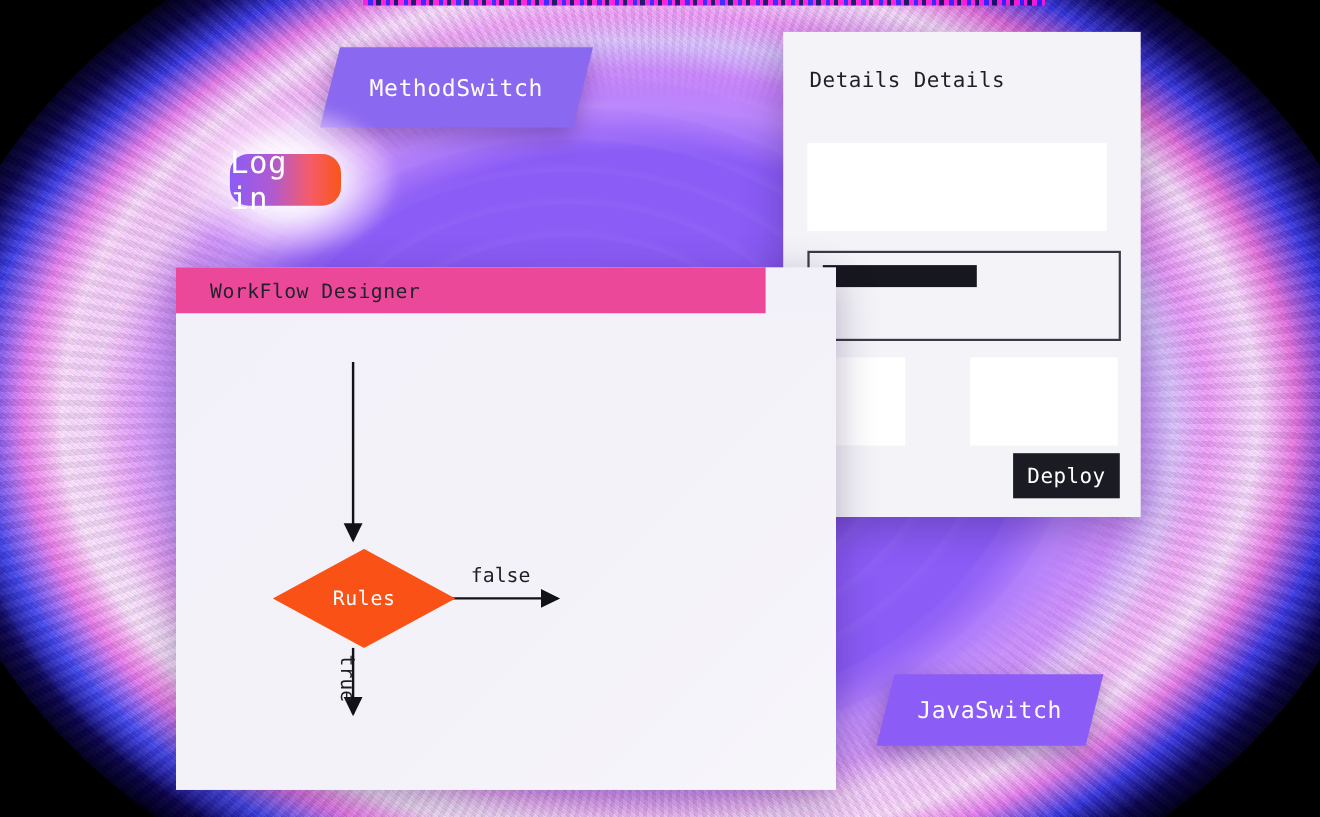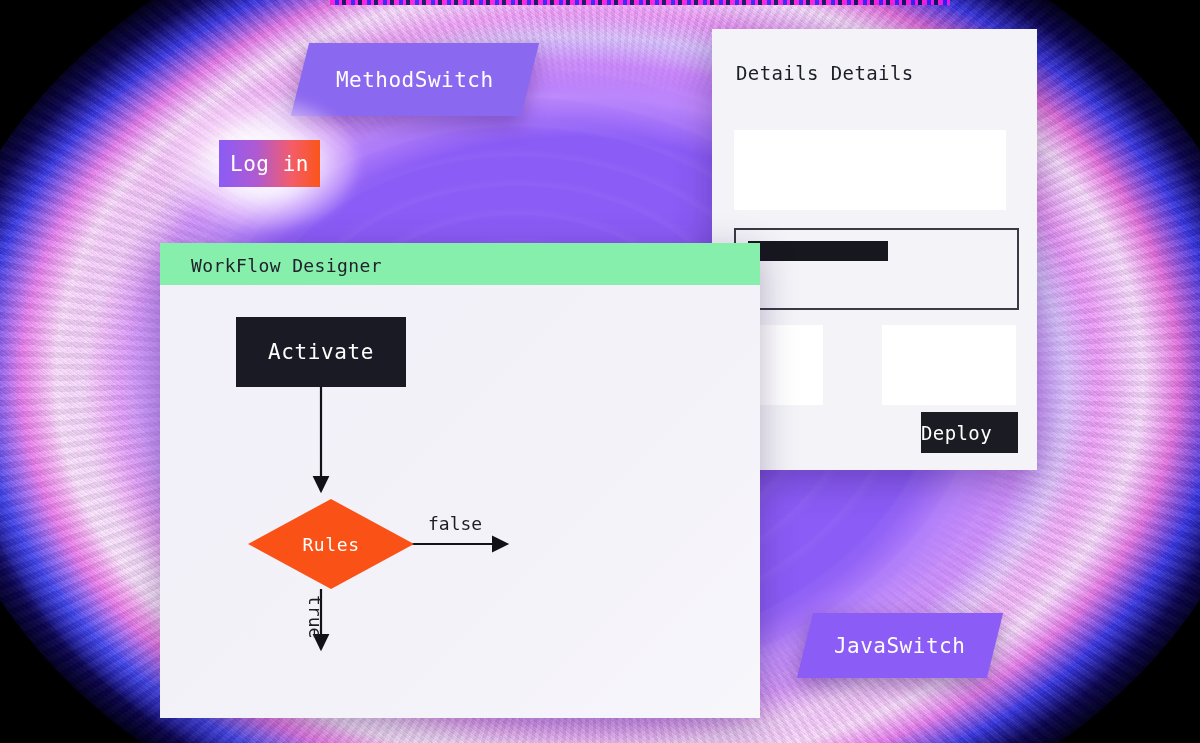--- a/index.html
+++ b/index.html
@@ -165,26 +165,27 @@
     height: 135px;
     border-radius: 50%;
     background: radial-gradient(ellipse at 50% 50%,
       rgba(255,255,255,0.98) 0%,
       rgba(255,255,255,0.88) 32%,
       rgba(255,230,255,0.45) 56%,
       rgba(255,255,255,0) 78%);
     filter: blur(6px);
   }
   #login-button {
-    left: 219px;
+    left: 209px;
     top: 140px;
     width: 101px;
     height: 47px;
     background: linear-gradient(90deg, #8b5cf6 0%, #b05ad0 38%, #f45c6a 72%, #fb5518 100%);
-    font-size: 21px;
+    font-size: 28px;
+    border-radius: 17px;
   }
 
   
   .panel {
     position: absolute;
     background: #f4f3f8;
     box-shadow: 0 10px 34px rgba(30,10,70,0.30);
   }
 
   
@@ -233,37 +234,38 @@
     position: absolute;
     left: 209px;
     top: 383px;
     width: 97px;
     height: 41px;
     background: #1b1b24;
     color: #ffffff;
     font-size: 19px;
     display: flex;
     align-items: center;
+    justify-content: center;
     letter-spacing: 0.4px;
   }
 
   
   #workflow-panel {
     left: 160px;
     top: 243px;
     width: 600px;
     height: 475px;
     background: #f2f0f8;
   }
   #workflow-header {
     position: absolute;
     left: 0; top: 0;
-    width: 600px;
+    width: 536px;
     height: 42px;
-    background: #86efac;
+    background: #ec4899;
   }
   #workflow-title {
     position: absolute;
     left: 31px;
     top: 12px;
     font-size: 18px;
     color: #22222c;
     letter-spacing: 0.4px;
   }
   #workflow-canvas {
@@ -383,23 +385,20 @@
           </marker>
         </defs>
 
         <line x1="161" y1="44" x2="161" y2="206" stroke="#111118" stroke-width="2.2" marker-end="url(#arrowhead)"></line>
 
         <line x1="244" y1="259" x2="347" y2="259" stroke="#111118" stroke-width="2.2" marker-end="url(#arrowhead)"></line>
 
         <line x1="161" y1="304" x2="161" y2="364" stroke="#111118" stroke-width="2.2" marker-end="url(#arrowhead)"></line>
       </svg>
 
-      <div class="node" id="node-activate">
-        <span>Activate</span>
-      </div>
 
       <div class="node" id="node-rules">
         <span>Rules</span>
       </div>
 
 
 
       <div class="edge-label" id="label-false">false</div>
       <div class="edge-label" id="label-true">true</div>
     </div>

